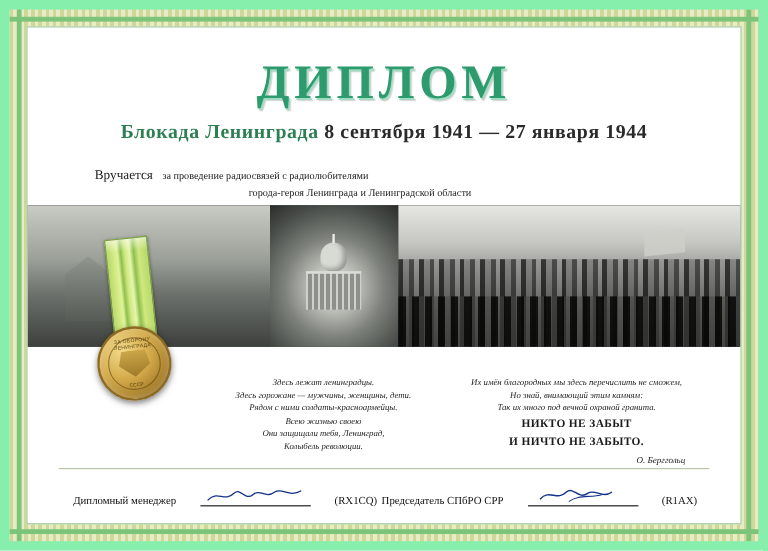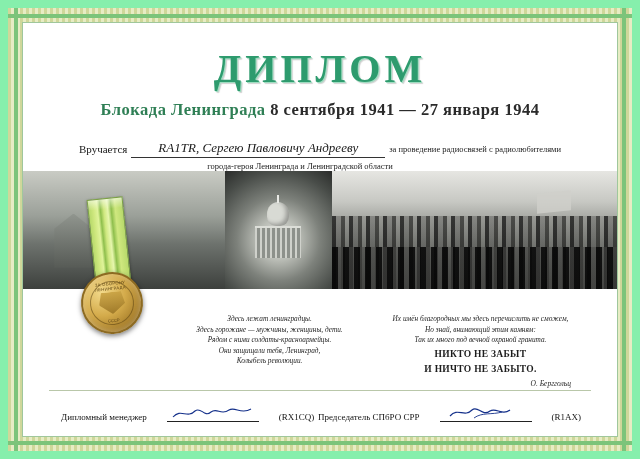--- a/index.html
+++ b/index.html
@@ -391,21 +391,20 @@
 
       <div class="title-zone">
         <div class="main-title">ДИПЛОМ</div>
         <div class="sub-title">
           <span>Блокада Ленинграда</span>
           <span class="dates">8 сентября 1941 — 27 января 1944</span>
         </div>
 
         <div class="award-line">
           <span class="award-label">Вручается</span>
-          <span class="award-name">RA1TR, Сергею Павловичу Андрееву</span>
           <span class="award-for">за проведение радиосвязей с радиолюбителями</span>
         </div>
         <div class="award-line2">города-героя Ленинграда и Ленинградской области</div>
       </div>
 
       <div class="photo-band">
         <div class="photo-left"></div>
         <div class="photo-mid">
           <div class="cathedral">
             <div class="dome"></div>
@@ -417,20 +416,21 @@
           <div class="crowd"></div>
           <div class="crowd2"></div>
         </div>
       </div>
 
       <div class="text-zone">
         <div class="poem-col">
           <div>Здесь лежат ленинградцы.</div>
           <div>Здесь горожане — мужчины, женщины, дети.</div>
           <div>Рядом с ними солдаты-красноармейцы.</div>
+          <div>Всею жизнью своею</div>
           <div>Они защищали тебя, Ленинград,</div>
           <div>Колыбель революции.</div>
         </div>
         <div class="poem-col right">
           <div>Их имён благородных мы здесь перечислить не сможем,</div>
           <div>Но знай, внимающий этим камням:</div>
           <div>Так их много под вечной охраной гранита.</div>
           <div class="poem-strong">НИКТО НЕ ЗАБЫТ</div>
           <div class="poem-strong">И НИЧТО НЕ ЗАБЫТО.</div>
           <div class="poem-author">О. Берггольц</div>

